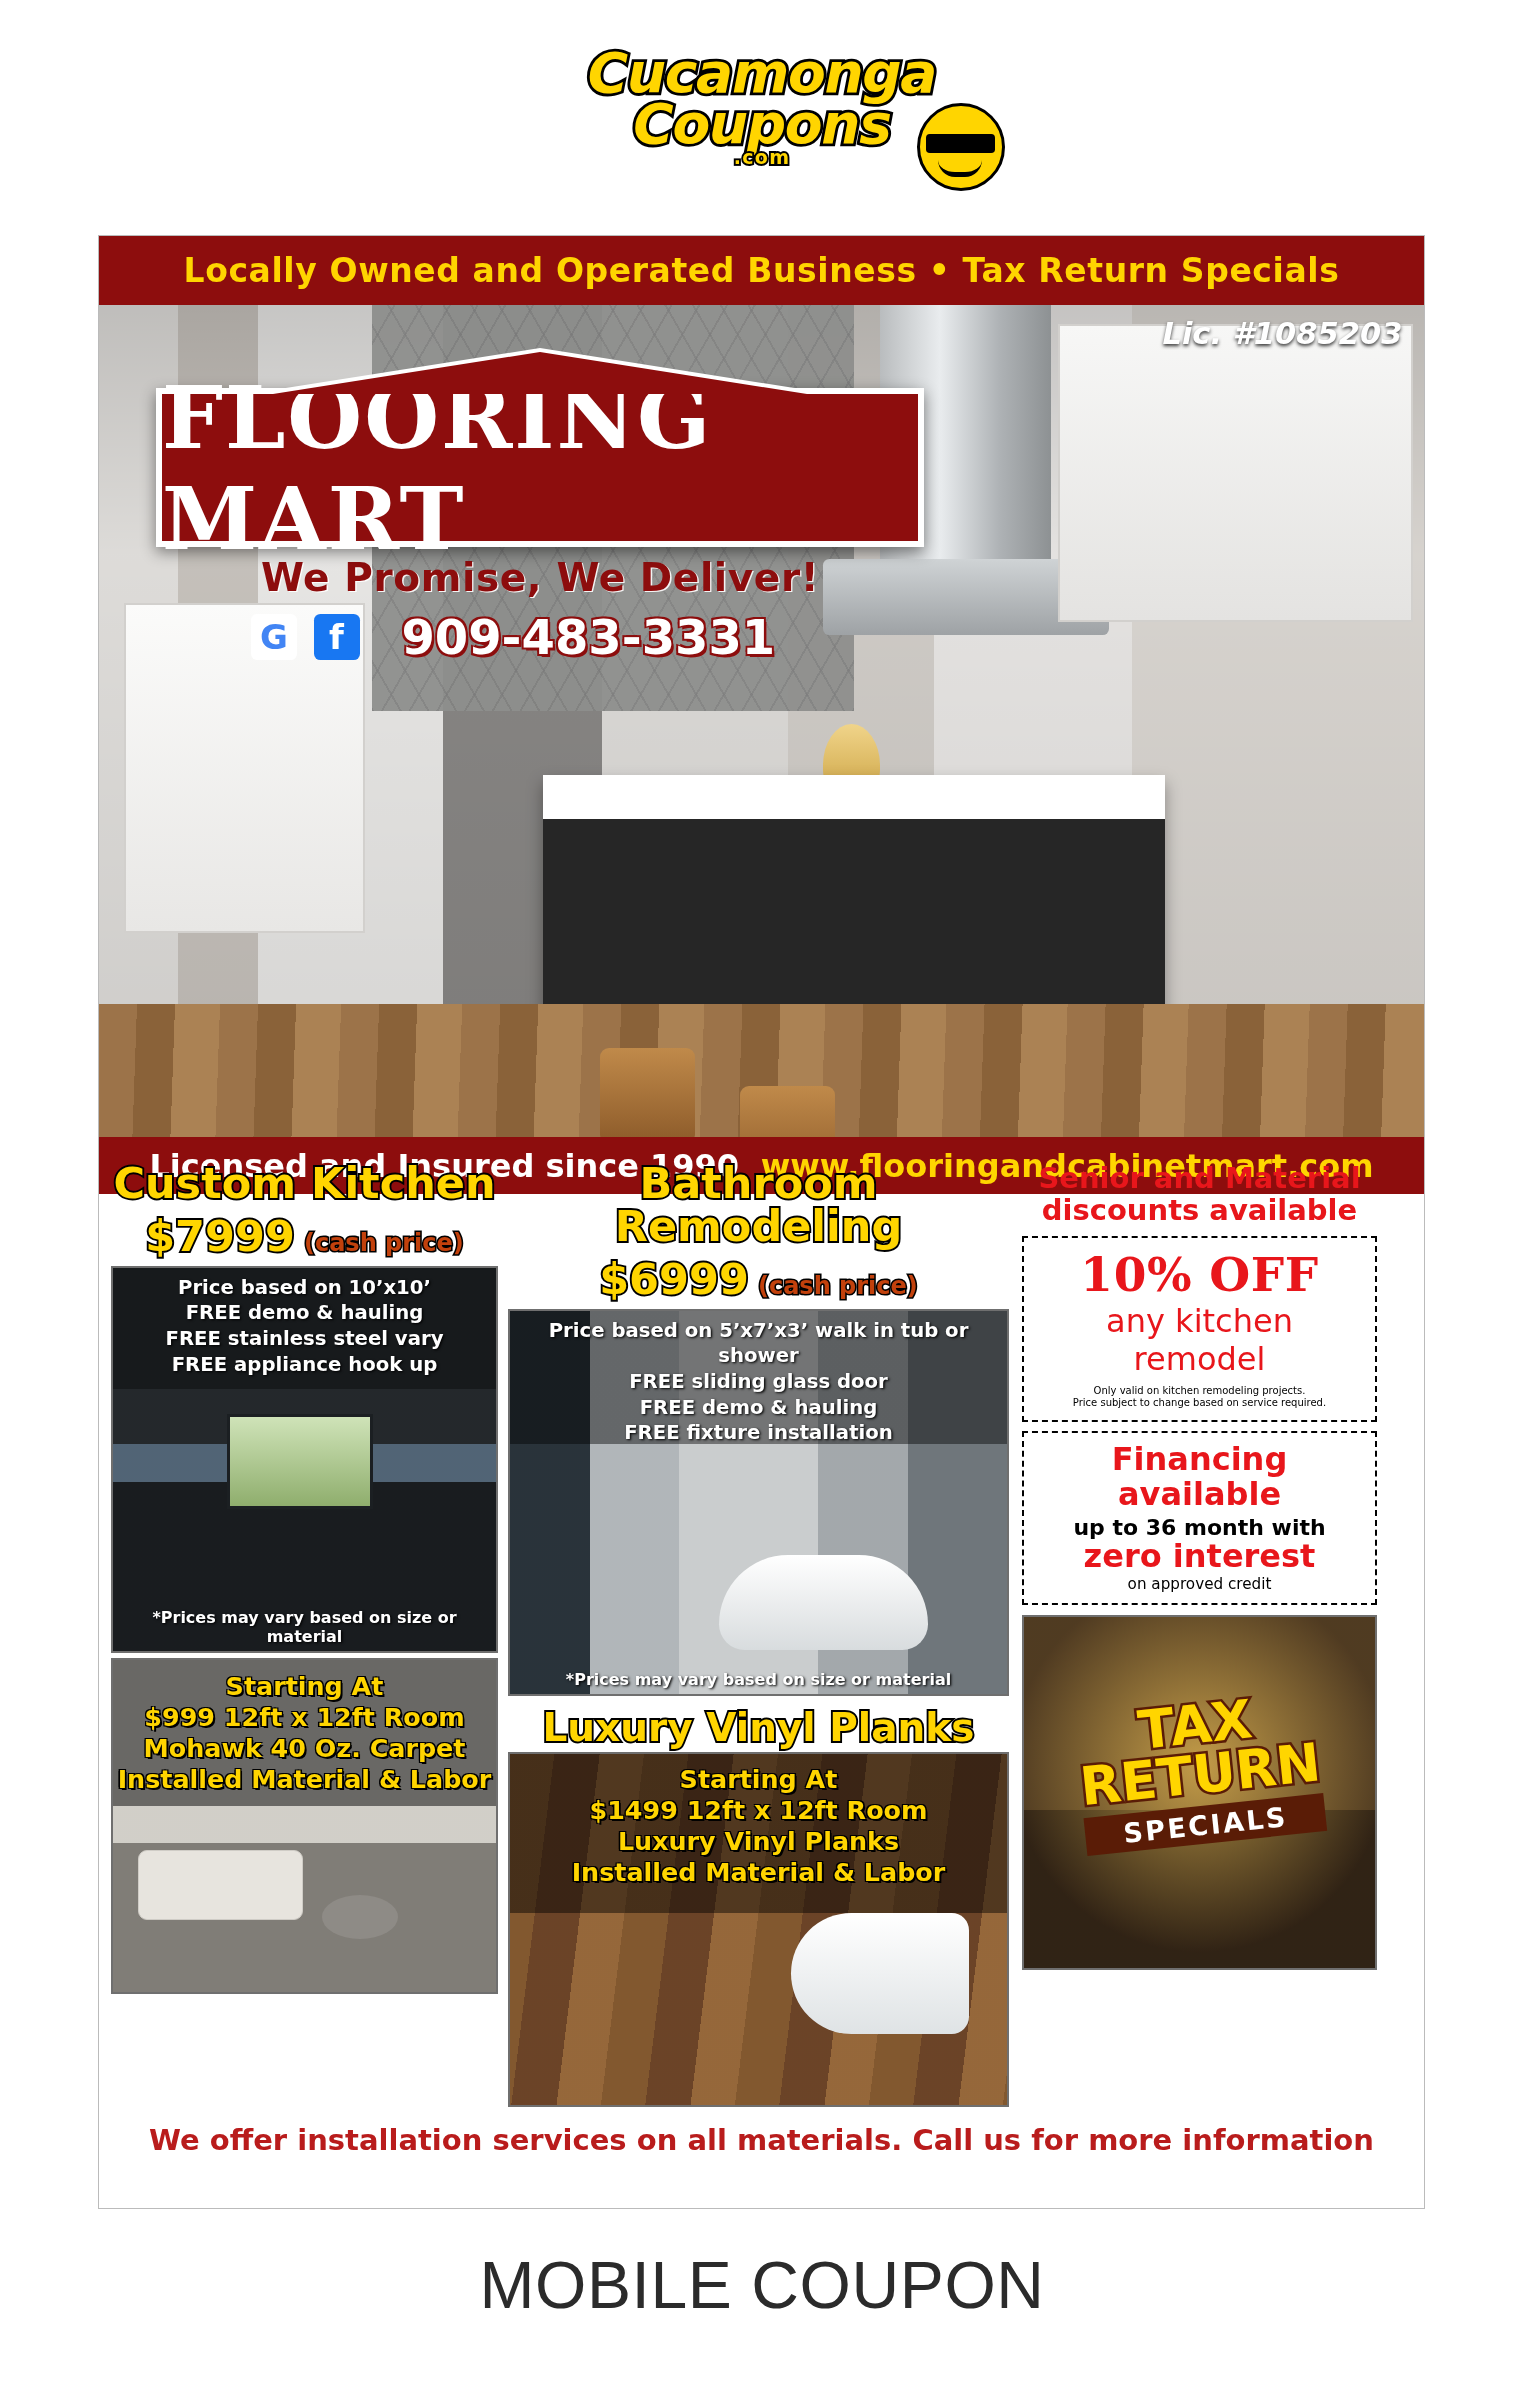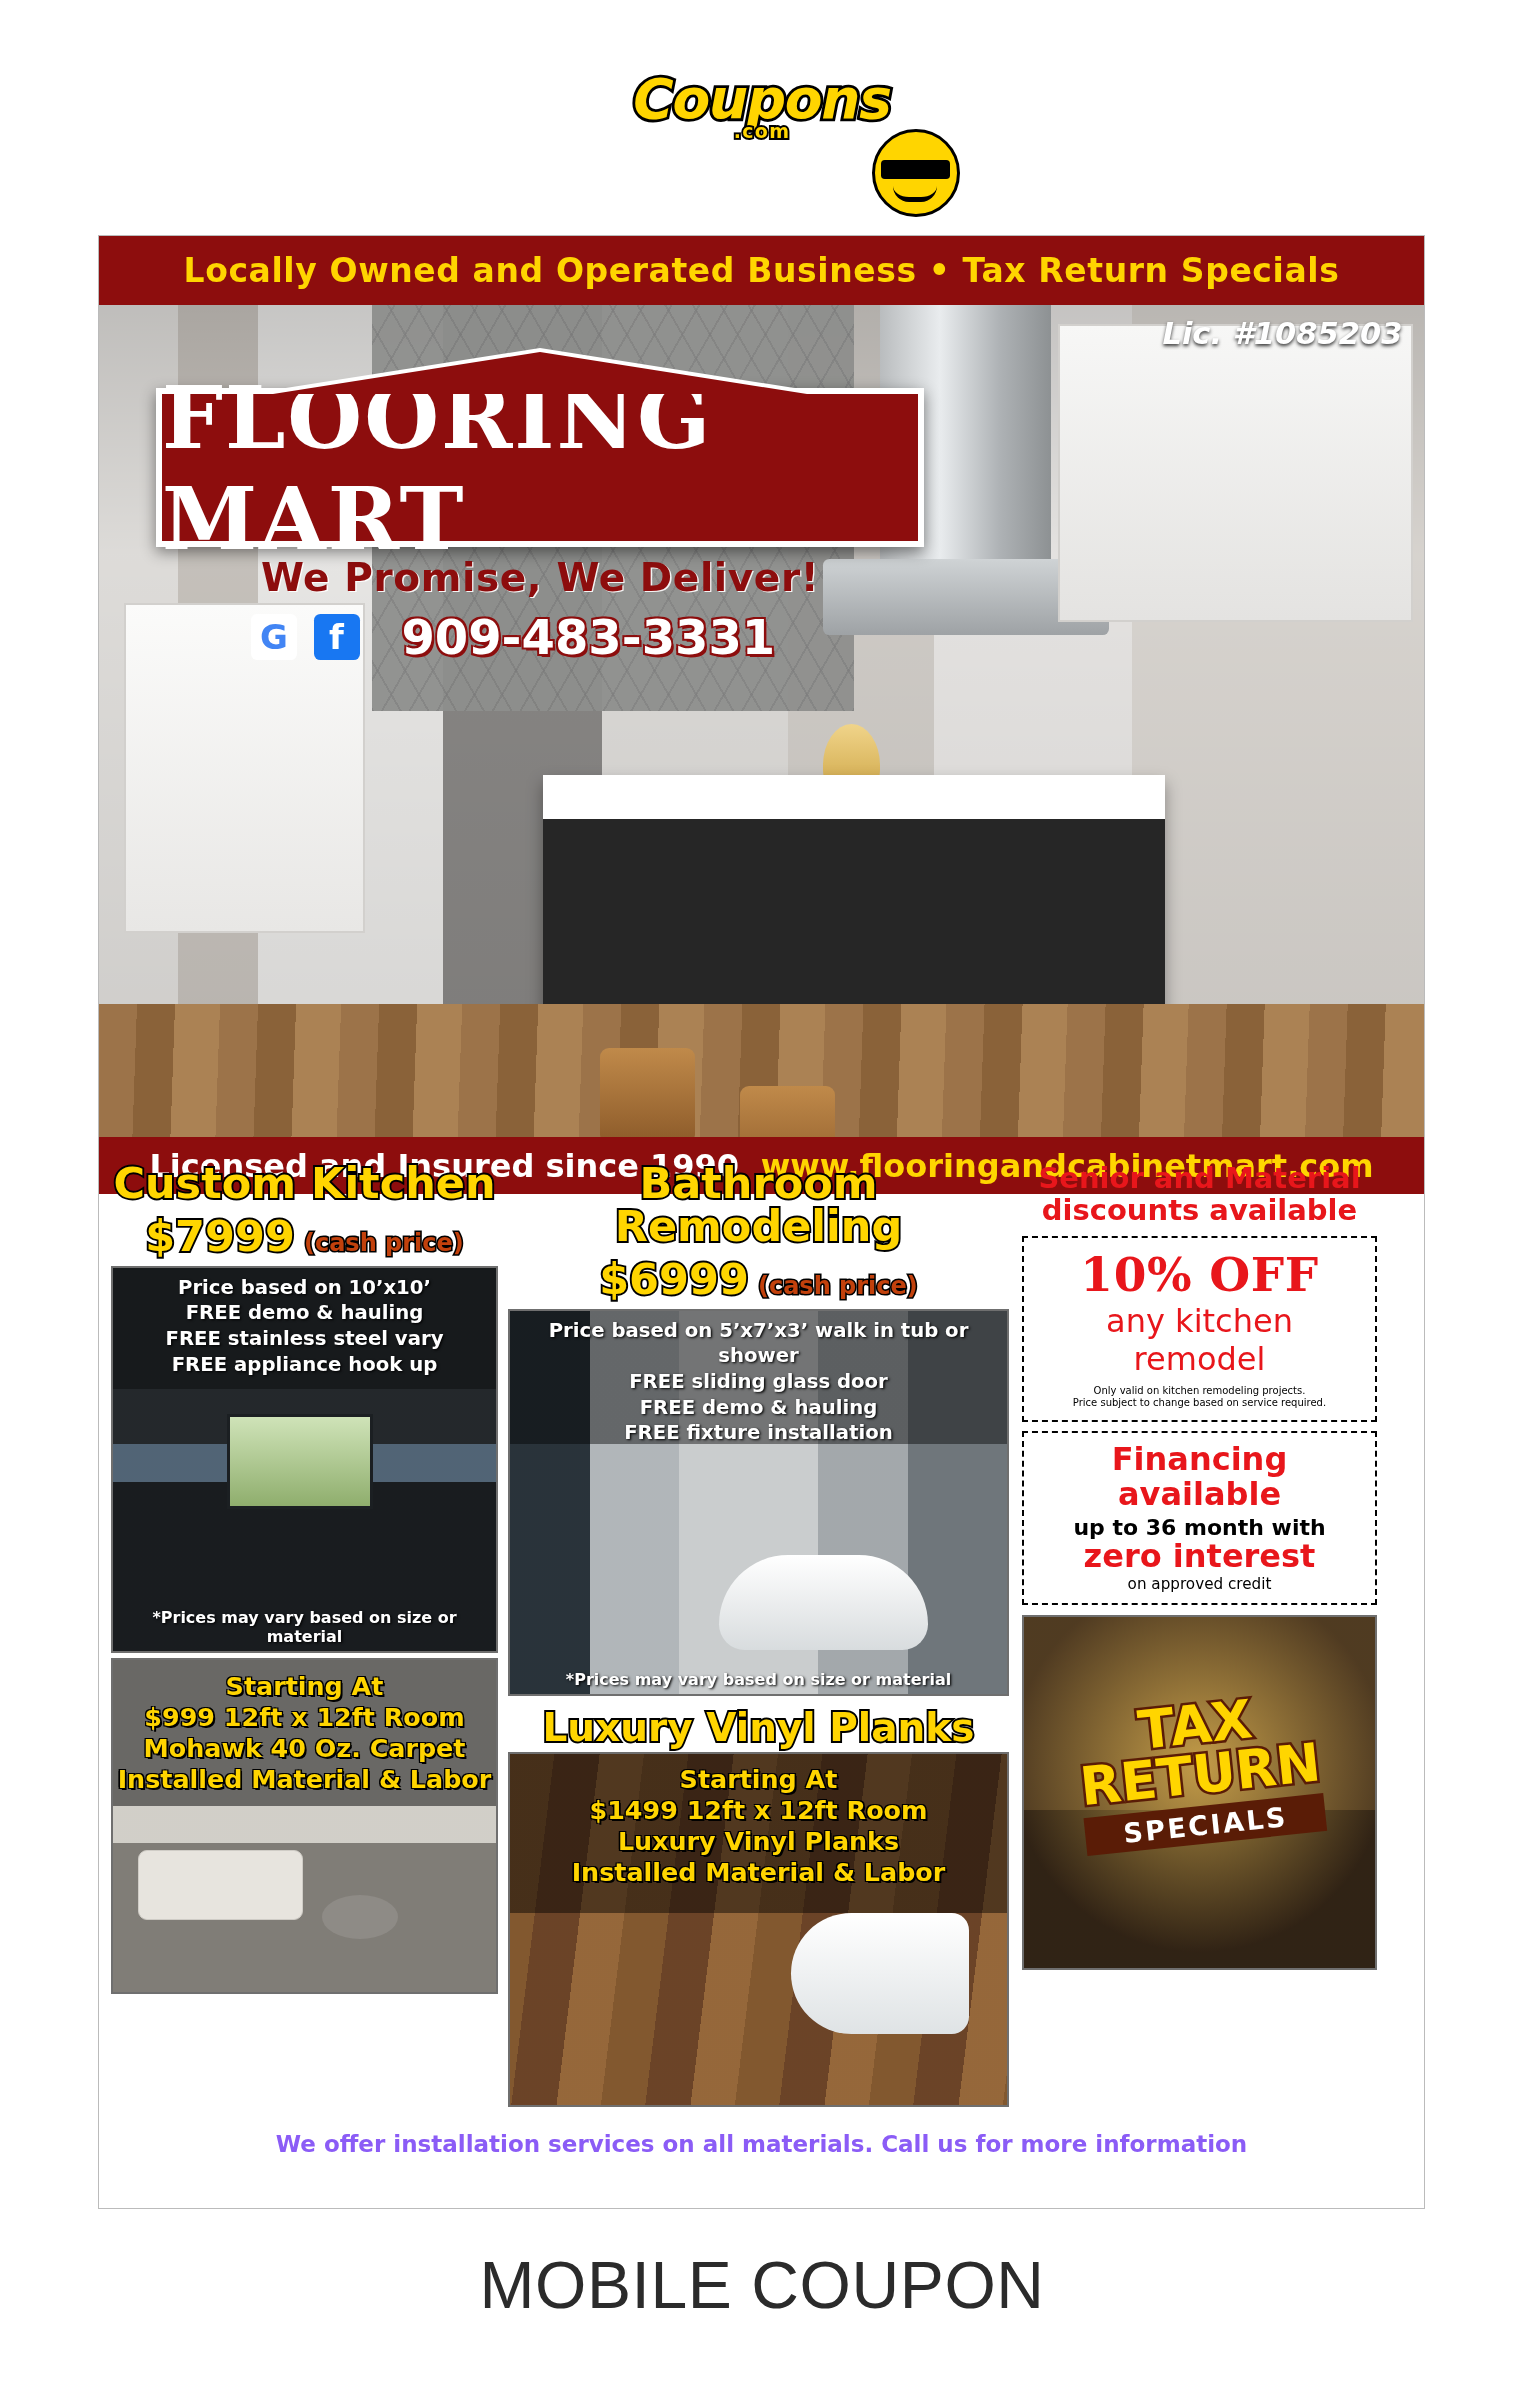--- a/index.html
+++ b/index.html
@@ -379,35 +379,36 @@
   .tax-badge .t3 {
     margin-top: 5.1px; background: #5a1c06; color: #fff;
     font-family: "DejaVu Sans", sans-serif; font-weight: bold;
     font-size: 27px; letter-spacing: 2.5px; padding: 3.8px 10.2px;
   }
 
   .footer-note {
     position: absolute; left: 0; bottom: 15.2px; width: 100%;
     text-align: center;
     font-family: "DejaVu Sans", sans-serif; font-weight: bold;
-    font-size: 23px; color: #8b5cf6;
+    font-size: 29px; color: #b91c1c;
   }
 
   .mobile-coupon {
     position: absolute; left: 0; top: 2247px; width: 1524px;
     text-align: center;
     font-family: "Liberation Sans", sans-serif;
     font-size: 66px; color: #2b2b2b; letter-spacing: 0.6px;
   }
 </style>
 </head>
 <body>
 
 <div class="brand-header">
   <div class="brand-logo">
+    <div class="brand-line1">Cucamonga</div>
     <div class="brand-line2">Coupons</div>
     <div class="brand-line3">.com</div>
     <div class="smiley">
       <div class="shades"></div>
       <div class="mouth"></div>
     </div>
   </div>
 </div>
 
 <div class="ad">

